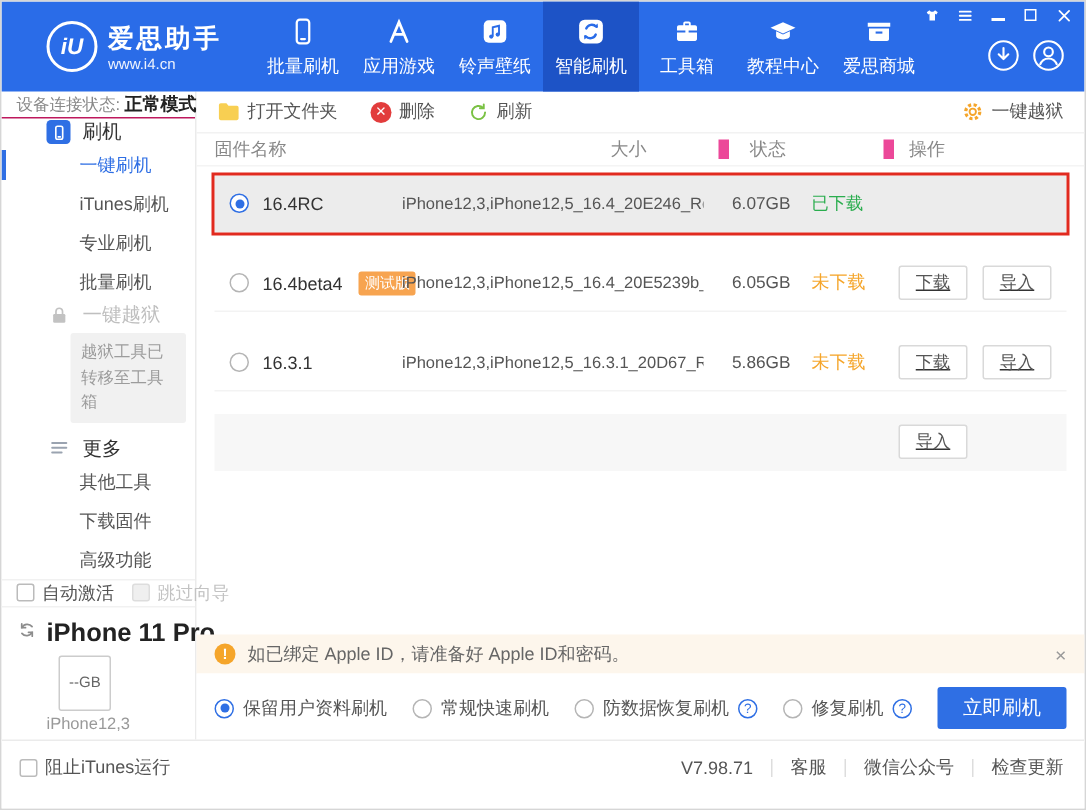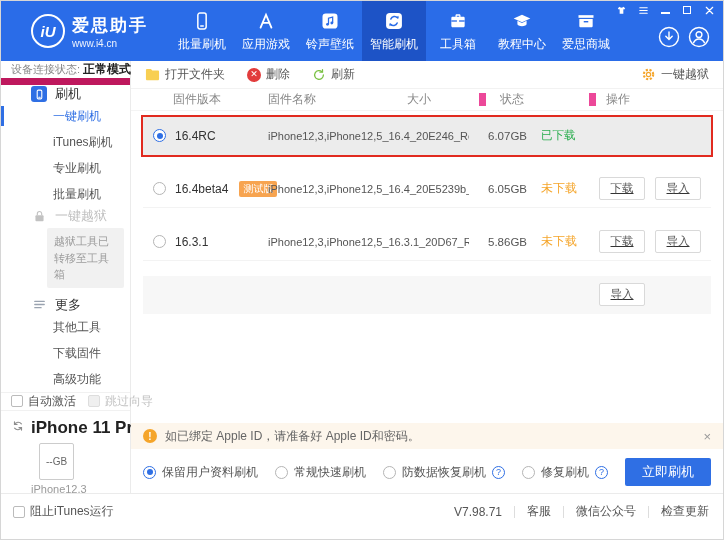--- a/index.html
+++ b/index.html
@@ -28,21 +28,21 @@
   .hdr-right { margin-left:auto; margin-right:12px; display:flex; align-items:center; gap:6px; padding-top:12px; color:#fff; }
   .hdr-circle { width:24px; height:24px; cursor:pointer; }
   .hdr-circle svg { width:24px; height:24px; }
 
   
   .body { display:flex; height:434px; }
   .sidebar { width:130px; flex:none; border-right:1px solid #ebebeb; display:flex; flex-direction:column; background:#fff; }
   .main { flex:1; display:flex; flex-direction:column; min-width:0; }
 
   
-  .conn { height:28px; display:flex; align-items:center; padding-left:10px; border-bottom:7px solid #be185d; white-space:nowrap; }
+  .conn { height:28px; display:flex; align-items:center; padding-left:10px; border-bottom:1px solid #be185d; white-space:nowrap; }
   .conn .lbl { color:#888; font-size:11px; }
   .conn .val { color:#222; font-weight:bold; font-size:12px; margin-left:3px; }
   .sgroup { height:30px; display:flex; align-items:center; gap:8px; padding-left:30px; color:#333; font-size:13px; cursor:pointer; }
   .sgroup .gico { width:16px; height:16px; display:flex; align-items:center; justify-content:center; }
   .sgroup.disabled { color:#bfbfbf; }
   .phone-chip { width:15px; height:15px; background:#2f6fe4; border-radius:3px; display:flex; align-items:center; justify-content:center; }
   .phone-chip svg { width:11px; height:11px; color:#fff; }
   .lock-ico svg, .list-ico svg { width:15px; height:15px; color:#c2c2c2; }
   .list-ico svg { color:#9aa3b0; }
   .side-item { height:26px; line-height:26px; padding-left:52px; color:#555; cursor:pointer; position:relative; font-size:12px; white-space:nowrap; }
@@ -337,21 +337,20 @@
         <span class="tbtn settings">
           <svg width="15" height="15" viewBox="0 0 24 24" fill="none" stroke="#f5a52a">
               <circle cx="12" cy="12" r="7.5" stroke-width="3.4" stroke-dasharray="3.4 2.6"></circle>
               <circle cx="12" cy="12" r="3.4" stroke-width="2" fill="#fff"></circle>
             </svg>
           <span>一键越狱</span>
         </span>
       </div>
 
       <div class="thead">
-        <span class="c1">固件版本</span>
         <span class="c2">固件名称</span>
         <span class="c3">大小</span>
         <span class="c4">状态</span>
         <span class="c5">操作</span>
       </div>
 
       <div class="rows">
 
         <div class="fw-row selected">
           <span class="c1 cell-version">

